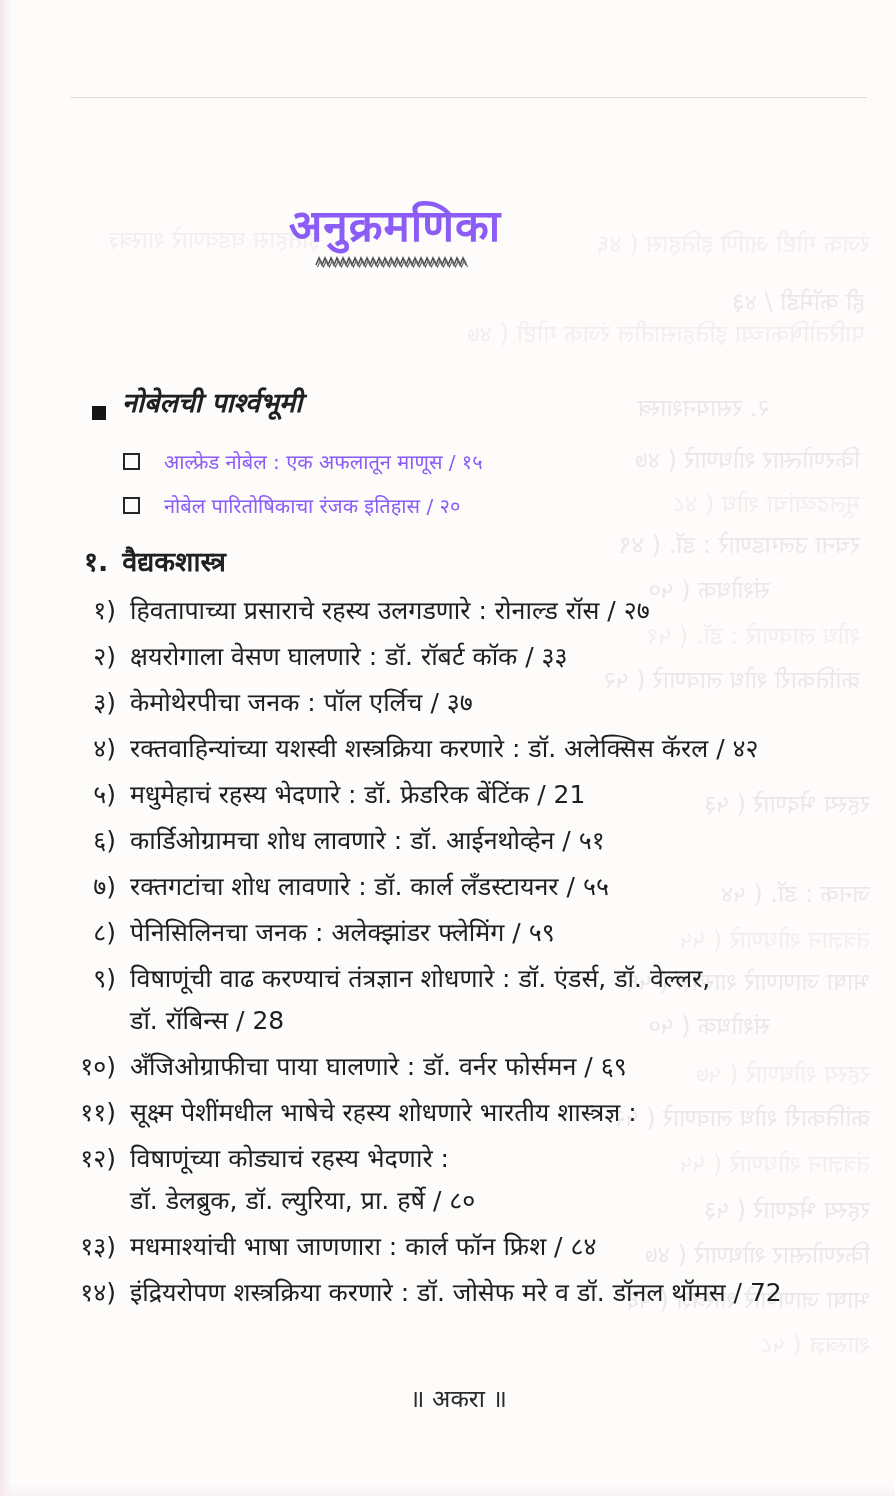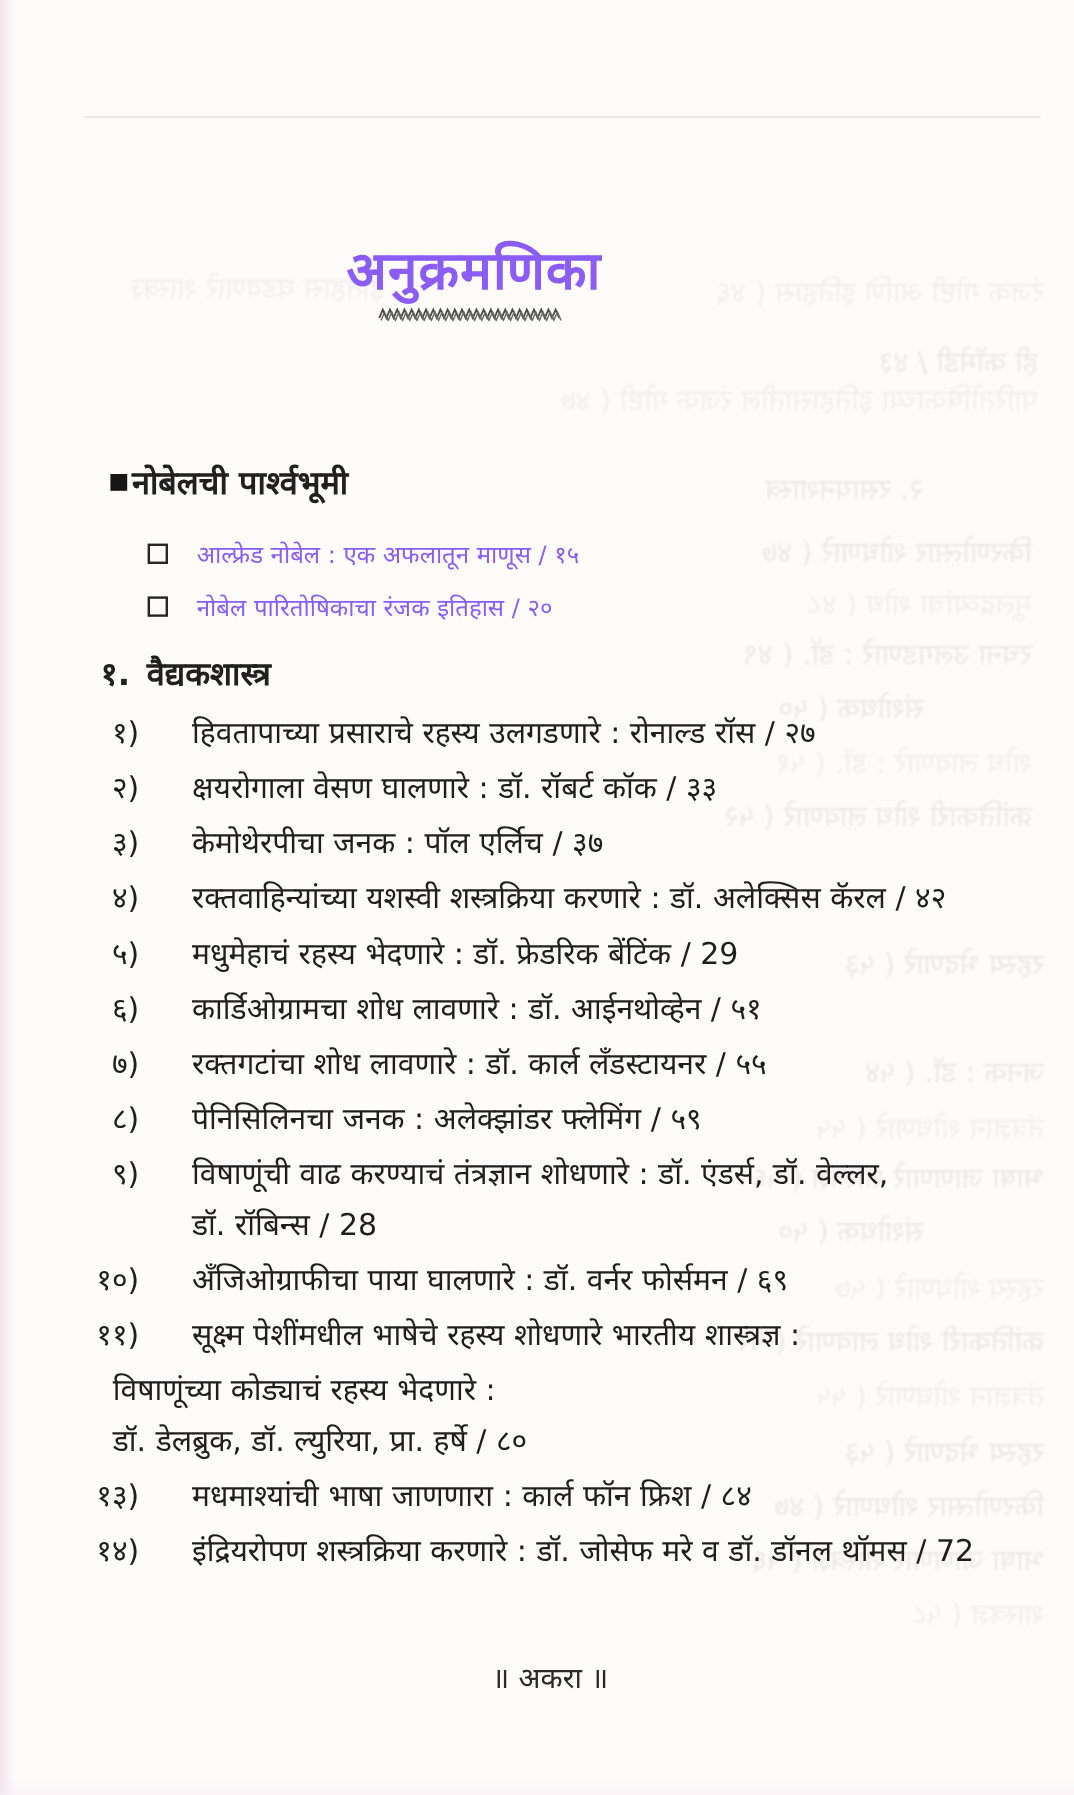--- a/index.html
+++ b/index.html
@@ -17,35 +17,35 @@
   .edge-bottom{position:absolute;left:0;bottom:0;width:100%;height:14px;
     background:linear-gradient(to top,#f6edf2 0%,rgba(253,252,251,0) 100%);opacity:.6;}
   .crease{position:absolute;top:97px;left:70px;right:28px;height:1px;
     background:rgba(188,182,182,.45);}
   
   .title-wrap{position:absolute;top:194px;left:0;right:105px;text-align:center;}
   .title{font-size:44px;font-weight:bold;letter-spacing:1px;color:#8b5cf6;}
   .squiggle{position:absolute;top:256px;left:315px;width:160px;height:12px;}
   
   .sectionA{position:absolute;top:383px;left:92px;right:30px;}
-  .sectA-head{display:flex;align-items:center;gap:4px;}
+  .sectA-head{display:flex;align-items:flex-end;gap:16px;font-style:italic;}
   .sq-filled{width:14px;height:14px;background:#161616;flex:0 0 auto;}
   .head-text{font-size:27px;font-weight:bold;color:#202020;}
   .sectA-items{margin-top:28px;margin-left:31px;}
   .sectA-item{display:flex;align-items:center;gap:24px;margin-bottom:17px;}
   .sq-open{width:13px;height:13px;border:2px solid #262626;background:transparent;flex:0 0 auto;}
   .sectA-item-label{font-size:20px;color:#8b5cf6;}
   
   .sectionB-head{position:absolute;top:542px;left:84px;display:flex;gap:14px;align-items:baseline;}
   .sectB-num{font-size:27px;font-weight:bold;}
   
   .toc{position:absolute;top:590px;left:64px;right:34px;}
   .toc-item{display:flex;margin-bottom:4px;}
   .toc-num{flex:0 0 52px;text-align:right;padding-right:14px;font-size:25px;line-height:42px;white-space:nowrap;}
-  .toc-lines{flex:1;font-size:25px;line-height:42px;margin-left:30px;}
+  .toc-lines{flex:1;font-size:25px;line-height:42px;}
   .toc-lines div{min-height:0;}
   
   .footer{position:absolute;top:1381px;left:0;right:20px;text-align:center;
     font-size:24px;color:#2a2a2a;padding-left:42px;}
   
   .bleed{position:absolute;transform:scaleX(-1);color:#6e5b66;opacity:.12;
     filter:blur(0.7px);font-size:24px;white-space:nowrap;overflow:hidden;text-align:left;}
   .bleed.b-light{opacity:.08;}
 </style>
 </head>
@@ -141,21 +141,21 @@
       <span class="toc-num">४)</span>
       <div class="toc-lines">
         <div>रक्तवाहिन्यांच्या यशस्वी शस्त्रक्रिया करणारे : डॉ. अलेक्सिस कॅरल / ४२</div>
         <div></div>
       </div>
     </div>
 
     <div class="toc-item">
       <span class="toc-num">५)</span>
       <div class="toc-lines">
-        <div>मधुमेहाचं रहस्य भेदणारे : डॉ. फ्रेडरिक बेंटिंक / 29</div>
+        <div>मधुमेहाचं रहस्य भेदणारे : डॉ. फ्रेडरिक बेंटिंक / 21</div>
         <div></div>
       </div>
     </div>
 
     <div class="toc-item">
       <span class="toc-num">६)</span>
       <div class="toc-lines">
         <div>कार्डिओग्रामचा शोध लावणारे : डॉ. आईनथोव्हेन / ५१</div>
         <div></div>
       </div>
@@ -194,20 +194,21 @@
     </div>
 
     <div class="toc-item">
       <span class="toc-num">११)</span>
       <div class="toc-lines">
         <div>सूक्ष्म पेशींमधील भाषेचे रहस्य शोधणारे भारतीय शास्त्रज्ञ :</div>
       </div>
     </div>
 
     <div class="toc-item">
+      <span class="toc-num">१२)</span>
       <div class="toc-lines">
         <div>विषाणूंच्या कोड्याचं रहस्य भेदणारे :</div>
         <div>डॉ. डेलब्रुक, डॉ. ल्युरिया, प्रा. हर्षे / ८०</div>
       </div>
     </div>
 
     <div class="toc-item">
       <span class="toc-num">१३)</span>
       <div class="toc-lines">
         <div>मधमाश्यांची भाषा जाणणारा : कार्ल फॉन फ्रिश / ८४</div>

